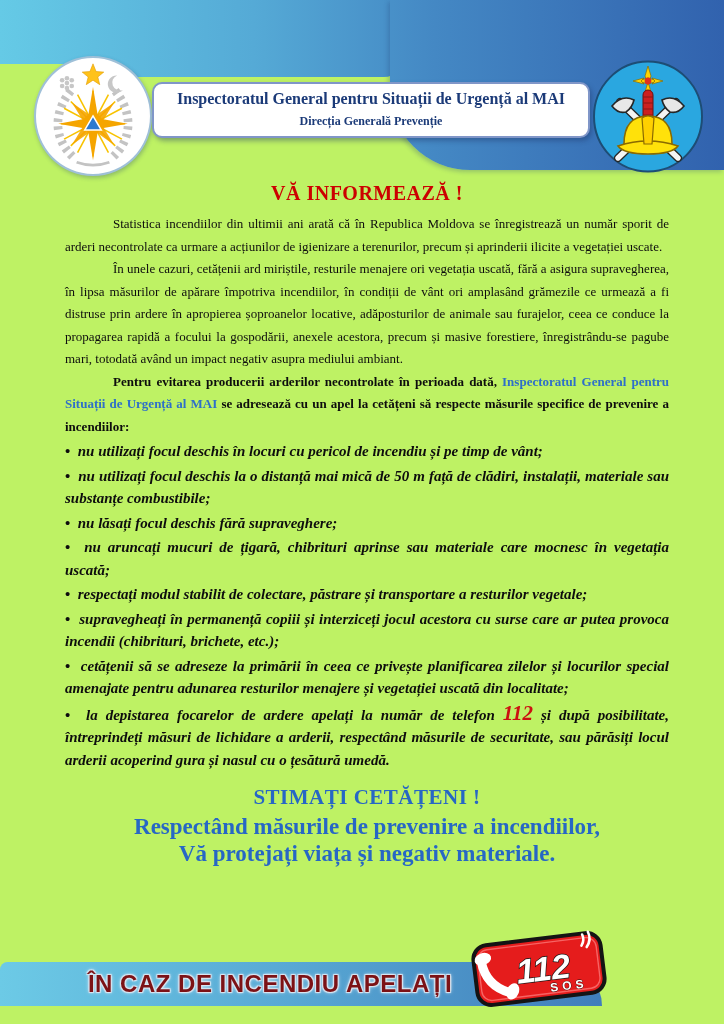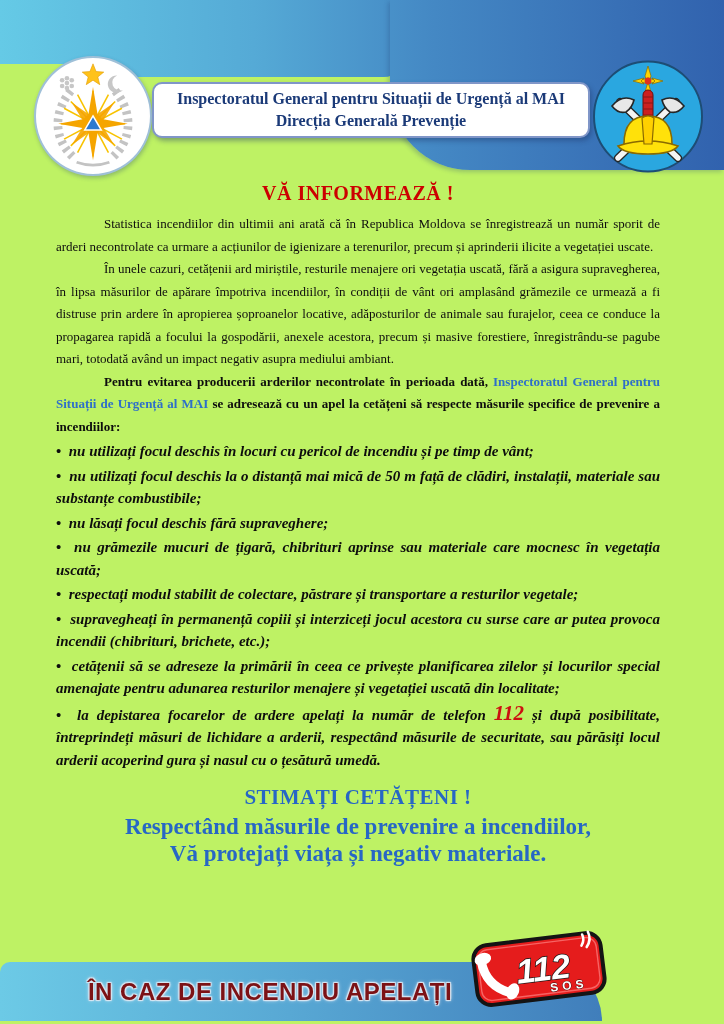--- a/index.html
+++ b/index.html
@@ -19,41 +19,41 @@
   .logo-left { position:absolute; left:34px; top:56px; width:114px; height:116px;
                background:#fff; border:2px solid #9fc0d8; border-radius:50%;
                box-shadow:1px 2px 4px rgba(30,60,110,.3); }
   .logo-left svg { width:110px; height:112px; display:block; margin:0 auto; }
   .title-box { position:absolute; left:152px; top:82px; width:434px; height:52px;
                background:#fff; border:2px solid #8096c8; border-radius:10px;
                box-shadow:2px 3px 5px rgba(30,50,100,.4);
                display:flex; flex-direction:column; justify-content:center; align-items:center;
                text-align:center; }
   .title-box .l1 { font-weight:bold; font-size:16px; color:#1b3a78; line-height:22px; }
-  .title-box .l2 { font-weight:bold; font-size:16px; color:#1b3a78; line-height:22px; }
+  .title-box .l2 { font-weight:bold; font-size:12px; color:#1b3a78; line-height:22px; }
   .logo-right { position:absolute; left:592px; top:60px; width:112px; height:113px; }
 
   
-  main { position:absolute; left:56px; top:182px; width:604px; }
+  main { position:absolute; left:65px; top:182px; width:604px; }
   .doc-title { margin:0 0 8px 0; text-align:center; font-weight:bold; font-size:20px;
                letter-spacing:.5px; color:#cc0000; }
   .para { margin:0; text-align:justify; font-size:13px; line-height:22.5px; color:#0d0d0d; }
   .indent { text-indent:48px; }
   .bold { font-weight:bold; }
   .org-blue { color:#2e6fc9; font-weight:bold; }
   .bullet { margin:2px 0; text-align:justify; font-size:15px; line-height:22.5px;
             font-weight:bold; font-style:italic; color:#0d0d0d; }
   .bullet::before { content:"\2022\00a0\00a0"; font-style:normal; }
   .num-112 { color:#cc1111; font-weight:bold; font-style:italic; font-size:21px; }
   .closing { margin-top:14px; text-align:center; color:#2767c5; font-weight:bold; }
   .closing .c1 { font-size:21px; letter-spacing:.5px; margin-bottom:3px; }
   .closing .c2, .closing .c3 { font-size:23px; line-height:27px; }
 
   
-  .footer-band { position:absolute; left:0; top:962px; width:602px; height:59px;
+  .footer-band { position:absolute; left:0; top:962px; width:602px; height:44px;
                  background-image:linear-gradient(90deg,#6ccae6 0%,#58a8d4 40%,#3f7cba 85%,#3a72b4 100%);
                  background-size:724px 100%;
                  border-radius:10px 58px 0 0 / 10px 59px 0 0;
                  display:flex; align-items:center; justify-content:center; padding-right:62px;
                  box-sizing:border-box; }
   .footer-text { font-family:"Liberation Sans", sans-serif; font-weight:bold; font-size:24px;
                  color:#7c1216; letter-spacing:.5px; white-space:nowrap;
                  text-shadow:-1px -1px 1px #d9e6f2, 1px -1px 1px #d9e6f2,
                              -1px 1px 1px #d9e6f2, 1px 1px 1px #d9e6f2, 0 0 4px #e6eef7; }
   .badge-112 { position:absolute; left:472px; top:936px; width:134px; height:66px;
@@ -166,21 +166,21 @@
     <h1 class="doc-title">VĂ INFORMEAZĂ !</h1>
 
     <p class="para indent">Statistica incendiilor din ultimii ani arată că în Republica Moldova se înregistrează un număr sporit de arderi necontrolate ca urmare a acțiunilor de igienizare a terenurilor, precum și aprinderii ilicite a vegetației uscate.</p>
     <p class="para indent">În unele cazuri, cetățenii ard miriștile, resturile menajere ori vegetația uscată, fără a asigura supravegherea, în lipsa măsurilor de apărare împotriva incendiilor, în condiții de vânt ori amplasând grămezile ce urmează a fi distruse prin ardere în apropierea șoproanelor locative, adăposturilor de animale sau furajelor, ceea ce conduce la propagarea rapidă a focului la gospodării, anexele acestora, precum și masive forestiere, înregistrându-se pagube mari, totodată având un impact negativ asupra mediului ambiant.</p>
 
     <p class="para indent bold"><span>Pentru evitarea producerii arderilor necontrolate în perioada dată, </span><span class="org-blue">Inspectoratul General pentru Situații de Urgență al MAI</span><span> se adresează cu un apel la cetățeni să respecte măsurile specifice de prevenire a incendiilor:</span></p>
 
     <p class="bullet">nu utilizați focul deschis în locuri cu pericol de incendiu și pe timp de vânt;</p>
     <p class="bullet">nu utilizați focul deschis la o distanță mai mică de 50 m față de clădiri, instalații, materiale sau substanțe combustibile;</p>
     <p class="bullet">nu lăsați focul deschis fără supraveghere;</p>
-    <p class="bullet">nu grămezile mucuri de țigară, chibrituri aprinse sau materiale care mocnesc în vegetația uscată;</p>
+    <p class="bullet">nu aruncați mucuri de țigară, chibrituri aprinse sau materiale care mocnesc în vegetația uscată;</p>
     <p class="bullet">respectați modul stabilit de colectare, păstrare și transportare a resturilor vegetale;</p>
     <p class="bullet">supravegheați în permanență copiii și interziceți jocul acestora cu surse care ar putea provoca incendii (chibrituri, brichete, etc.);</p>
     <p class="bullet">cetățenii să se adreseze la primării în ceea ce privește planificarea zilelor și locurilor special amenajate pentru adunarea resturilor menajere și vegetației uscată din localitate;</p>
     <p class="bullet"><span>la depistarea focarelor de ardere apelați la număr de telefon </span><span class="num-112">112</span><span> și după posibilitate, întreprindeți măsuri de lichidare a arderii, respectând măsurile de securitate, sau părăsiți locul arderii acoperind gura și nasul cu o țesătură umedă.</span></p>
 
     <div class="closing">
       <div class="c1">STIMAȚI CETĂȚENI !</div>
       <div class="c2">Respectând măsurile de prevenire a incendiilor,</div>
       <div class="c3">Vă protejați viața și negativ materiale.</div>
     </div>

